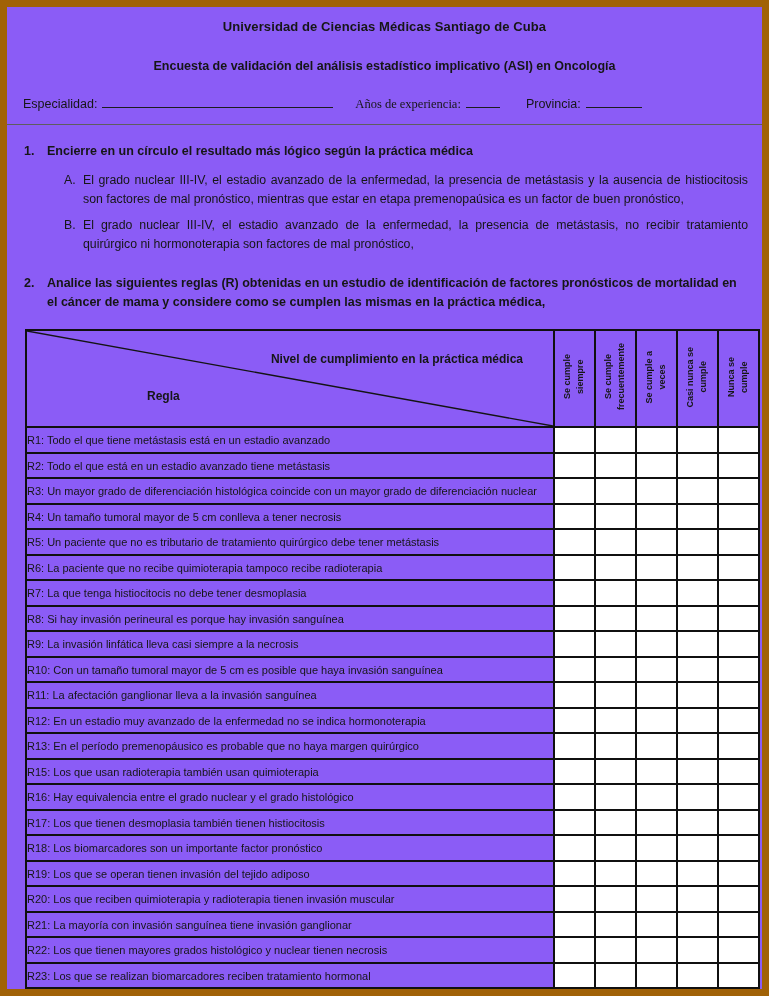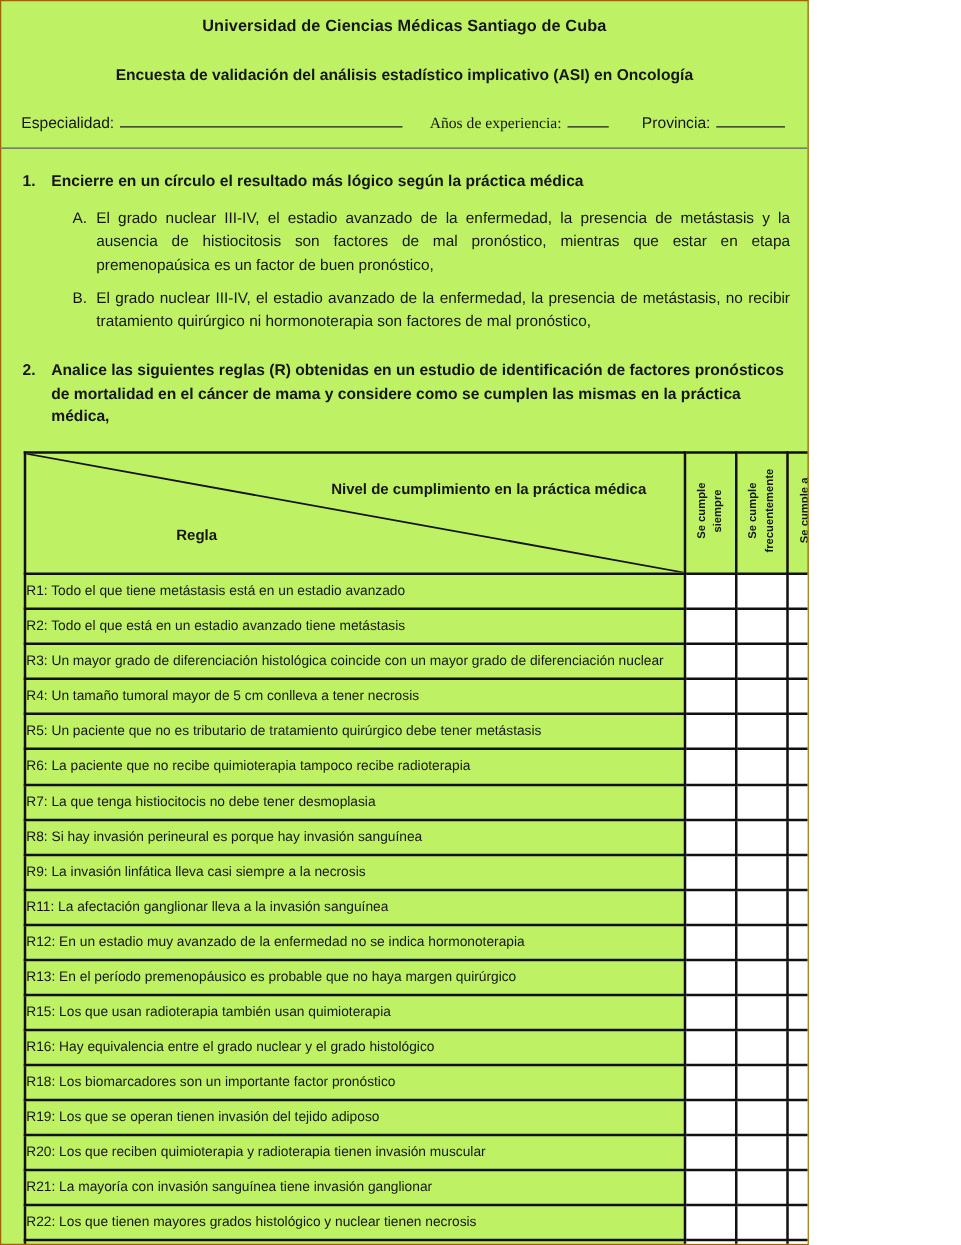--- a/index.html
+++ b/index.html
@@ -4,23 +4,23 @@
 <style>
   * { box-sizing: border-box; }
   html, body { margin: 0; padding: 0; background: #fff; }
   body {
     width: 769px; height: 996px;
     font-family: "Liberation Sans", sans-serif;
     color: #161616;
   }
   .page {
     position: relative;
-    width: 647px; height: 996px;
-    background: #bef264;
-    border: 1px solid #a16207;
+    width: 769px; height: 996px;
+    background: #8b5cf6;
+    border: 7px solid #a16207;
     overflow: hidden;
   }
 
   
   .university {
     margin-top: 12px;
     text-align: center;
     font-size: 13px;
     font-weight: bold;
     letter-spacing: .1px;
@@ -291,20 +291,28 @@
 
         <tr>
           <td class="rule-cell">R9: La invasión linfática lleva casi siempre a la necrosis</td>
           <td class="resp-cell"></td>
           <td class="resp-cell"></td>
           <td class="resp-cell"></td>
           <td class="resp-cell"></td>
           <td class="resp-cell"></td>
         </tr>
 
+        <tr>
+          <td class="rule-cell">R10: Con un tamaño tumoral mayor de 5 cm es posible que haya invasión sanguínea</td>
+          <td class="resp-cell"></td>
+          <td class="resp-cell"></td>
+          <td class="resp-cell"></td>
+          <td class="resp-cell"></td>
+          <td class="resp-cell"></td>
+        </tr>
 
         <tr>
           <td class="rule-cell">R11: La afectación ganglionar lleva a la invasión sanguínea</td>
           <td class="resp-cell"></td>
           <td class="resp-cell"></td>
           <td class="resp-cell"></td>
           <td class="resp-cell"></td>
           <td class="resp-cell"></td>
         </tr>
 
@@ -338,20 +346,28 @@
 
         <tr>
           <td class="rule-cell">R16: Hay equivalencia entre el grado nuclear y el grado histológico</td>
           <td class="resp-cell"></td>
           <td class="resp-cell"></td>
           <td class="resp-cell"></td>
           <td class="resp-cell"></td>
           <td class="resp-cell"></td>
         </tr>
 
+        <tr>
+          <td class="rule-cell">R17: Los que tienen desmoplasia también tienen histiocitosis</td>
+          <td class="resp-cell"></td>
+          <td class="resp-cell"></td>
+          <td class="resp-cell"></td>
+          <td class="resp-cell"></td>
+          <td class="resp-cell"></td>
+        </tr>
 
         <tr>
           <td class="rule-cell">R18: Los biomarcadores son un importante factor pronóstico</td>
           <td class="resp-cell"></td>
           <td class="resp-cell"></td>
           <td class="resp-cell"></td>
           <td class="resp-cell"></td>
           <td class="resp-cell"></td>
         </tr>
 

